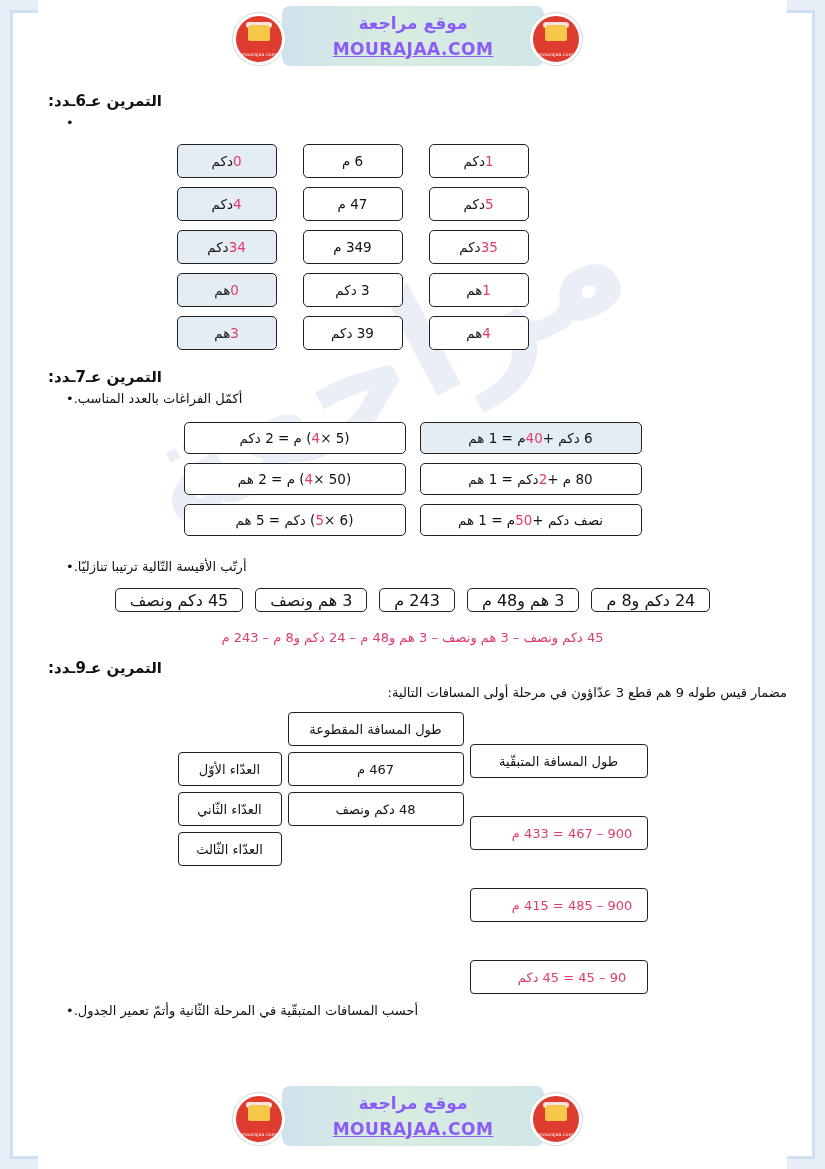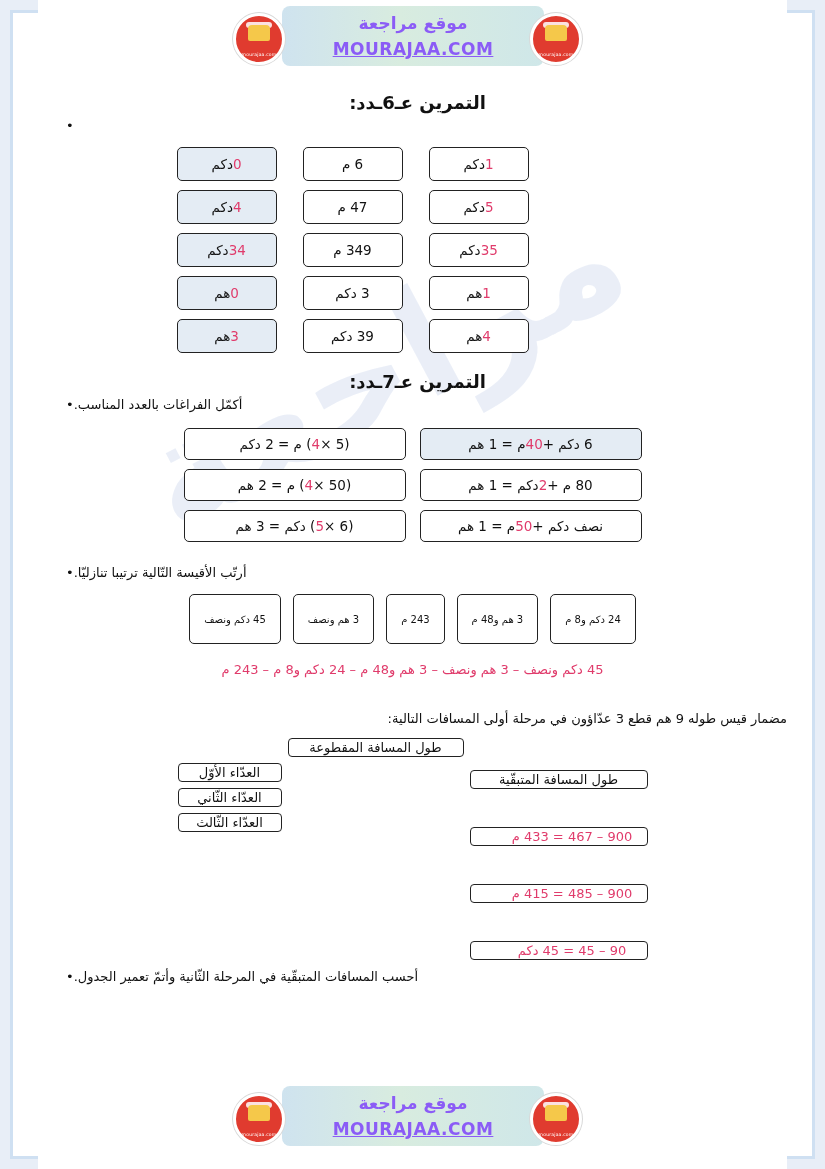--- a/index.html
+++ b/index.html
@@ -130,23 +130,23 @@
   
   .content {
     position: absolute;
     left: 38px;
     top: 92px;
     width: 749px;
     direction: rtl;
   }
   .ex-title {
     font-weight: bold;
-    font-size: 18px;
-    color: #111;
-    text-align: center;
+    font-size: 15px;
+    color: #111;
+    text-align: left;
     padding-left: 10px;
     margin: 0;
   }
   .bullet-line {
     display: flex;
     flex-direction: row-reverse;
     justify-content: flex-start;
     align-items: flex-start;
     font-size: 13px;
     color: #111;
@@ -159,21 +159,21 @@
     font-size: 13px;
     line-height: 18px;
   }
   .bullet-text { line-height: 18px; }
 
   .plain-line {
     font-size: 13px;
     color: #111;
     text-align: right;
     padding-left: 10px;
-    margin-top: 20px;
+    margin-top: 8px;
   }
 
   
   .grid6 {
     margin-top: 12px;
     display: flex;
     flex-direction: column;
     gap: 9px;
     align-items: center;
     padding-right: 120px;
@@ -235,27 +235,27 @@
   
   .grid8 {
     margin-top: 12px;
     display: flex;
     flex-direction: row;
     gap: 12px;
     justify-content: center;
     align-items: center;
   }
   .box8 {
-    height: 50px;
+    height: 24px;
     border: 1.5px solid #222;
     border-radius: 5px;
     display: flex;
     align-items: center;
     justify-content: center;
-    font-size: 10px;
+    font-size: 16px;
     color: #111;
     background: #fff;
     padding: 0 14px;
     white-space: nowrap;
     box-sizing: border-box;
   }
   .answer8 {
     margin-top: 18px;
     text-align: center;
     color: #e03b6b;
@@ -268,21 +268,21 @@
     display: flex;
     flex-direction: row;
     justify-content: center;
     gap: 6px;
     direction: rtl;
   }
   .col9 { display: flex; flex-direction: column; gap: 6px; }
   .tc {
     border: 1.5px solid #222;
     border-radius: 4px;
-    height: 19px;
+    height: 34px;
     display: flex;
     align-items: center;
     justify-content: center;
     font-size: 13px;
     color: #111;
     background: #fff;
     box-sizing: border-box;
     white-space: nowrap;
   }
   .tc.head { font-weight: normal; }
@@ -432,21 +432,21 @@
     </div>
     <div class="grid7-row">
       <div class="box7 w-right">
           <span>نصف دكم + </span>
           <span class="red">50</span>
           <span> م = 1 هم</span>
         </div>
       <div class="box7 w-left">
           <span>(6 × </span>
           <span class="red">5</span>
-          <span> ) دكم = 3 هم</span>
+          <span> ) دكم = 5 هم</span>
         </div>
     </div>
   </div>
 
   <div class="sp-lg"></div>
 
   <div class="bullet-line">
     <span class="bullet-dot">•</span>
     <span class="bullet-text">أرتّب الأقيسة التّالية ترتيبا تنازليّا.</span>
   </div>
@@ -455,33 +455,36 @@
     <div class="box8">24 دكم و8 م</div>
     <div class="box8">3 هم و48 م</div>
     <div class="box8">243 م</div>
     <div class="box8">3 هم ونصف</div>
     <div class="box8">45 دكم ونصف</div>
   </div>
   <div class="answer8">45 دكم ونصف – 3 هم ونصف – 3 هم و48 م – 24 دكم و8 م – 243 م</div>
 
   <div class="sp-md"></div>
 
+  <div class="ex-title">التمرين عـ9ـدد:</div>
   <div class="plain-line">مضمار قيس طوله 9 هم قطع 3 عدّاؤون في مرحلة أولى المسافات التالية:</div>
 
   <div class="table9">
 
     <div class="col9 col-rest">
       <div class="tc head">طول المسافة المتبقّية</div>
       <div class="tc red-text">900 – 467 = 433 م</div>
       <div class="tc red-text">900 – 485 = 415 م</div>
       <div class="tc red-text">90 – 45 = 45 دكم</div>
     </div>
 
     <div class="col9 col-dist">
       <div class="tc head">طول المسافة المقطوعة</div>
+      <div class="tc">467 م</div>
+      <div class="tc">48 دكم ونصف</div>
     </div>
 
     <div class="col9 col-runner">
       <div class="tc head" style="border:none;background:transparent;"></div>
       <div class="tc">العدّاء الأوّل</div>
       <div class="tc">العدّاء الثّاني</div>
       <div class="tc">العدّاء الثّالث</div>
     </div>
   </div>
 

